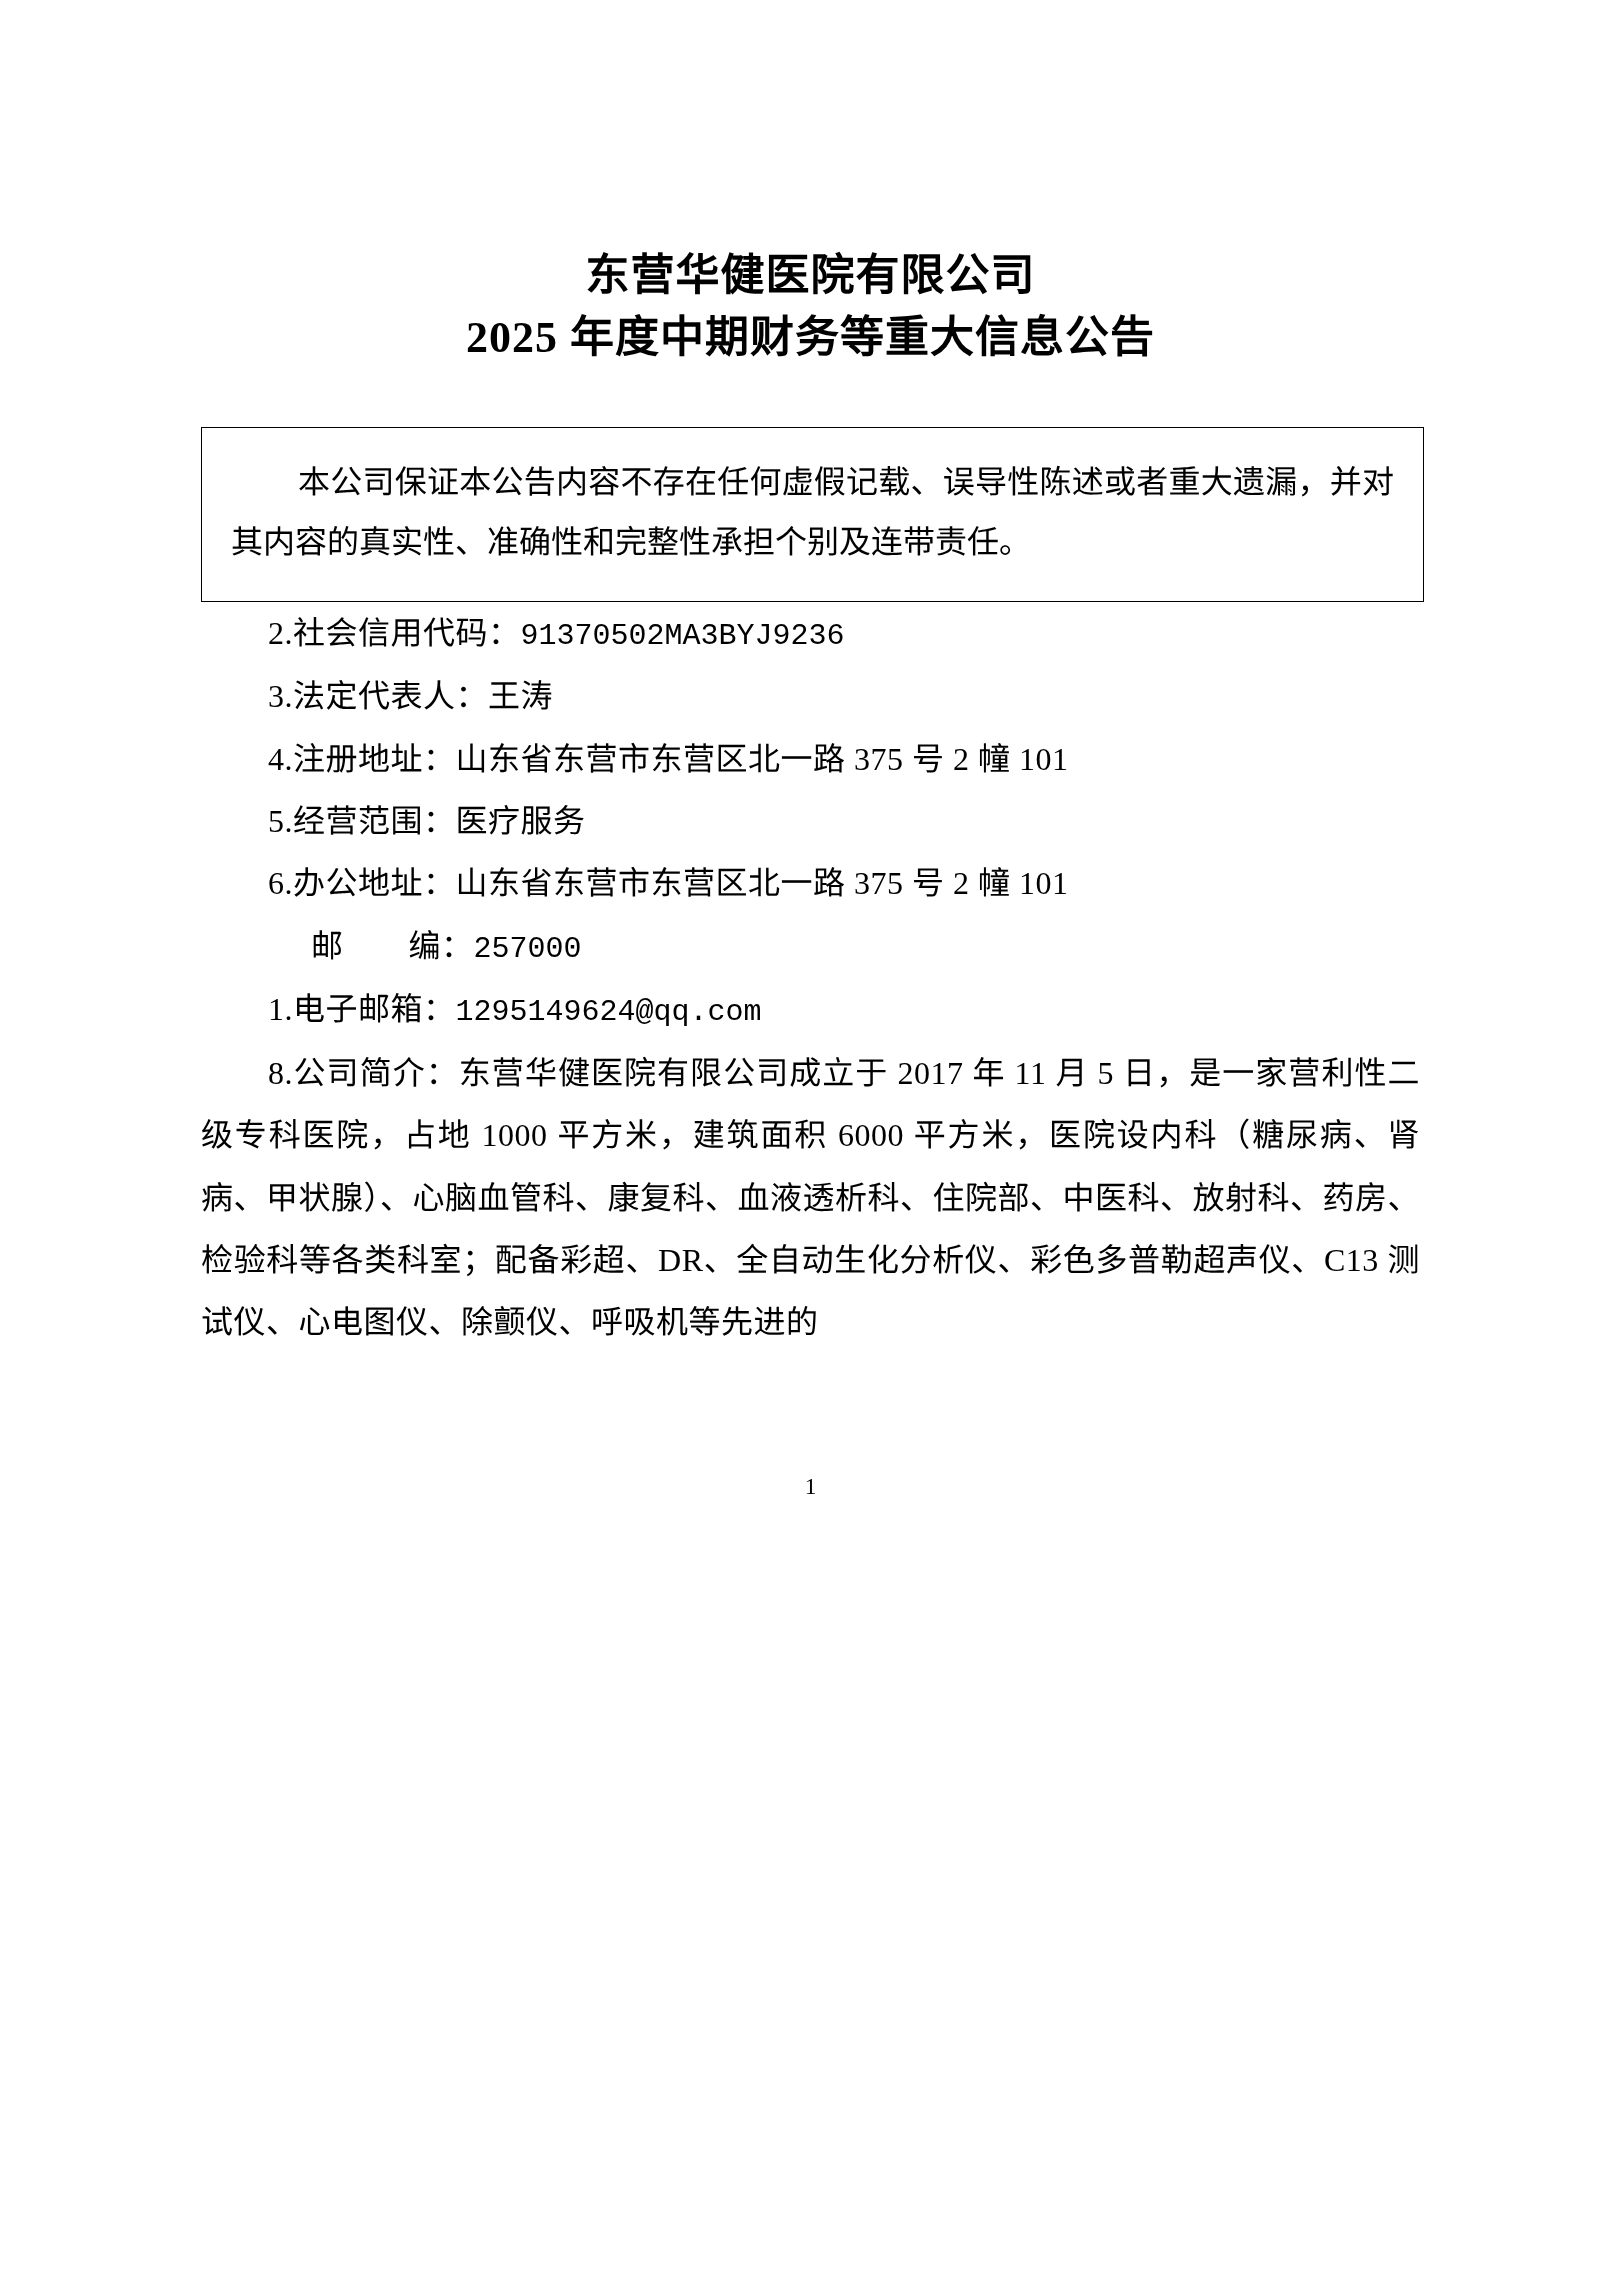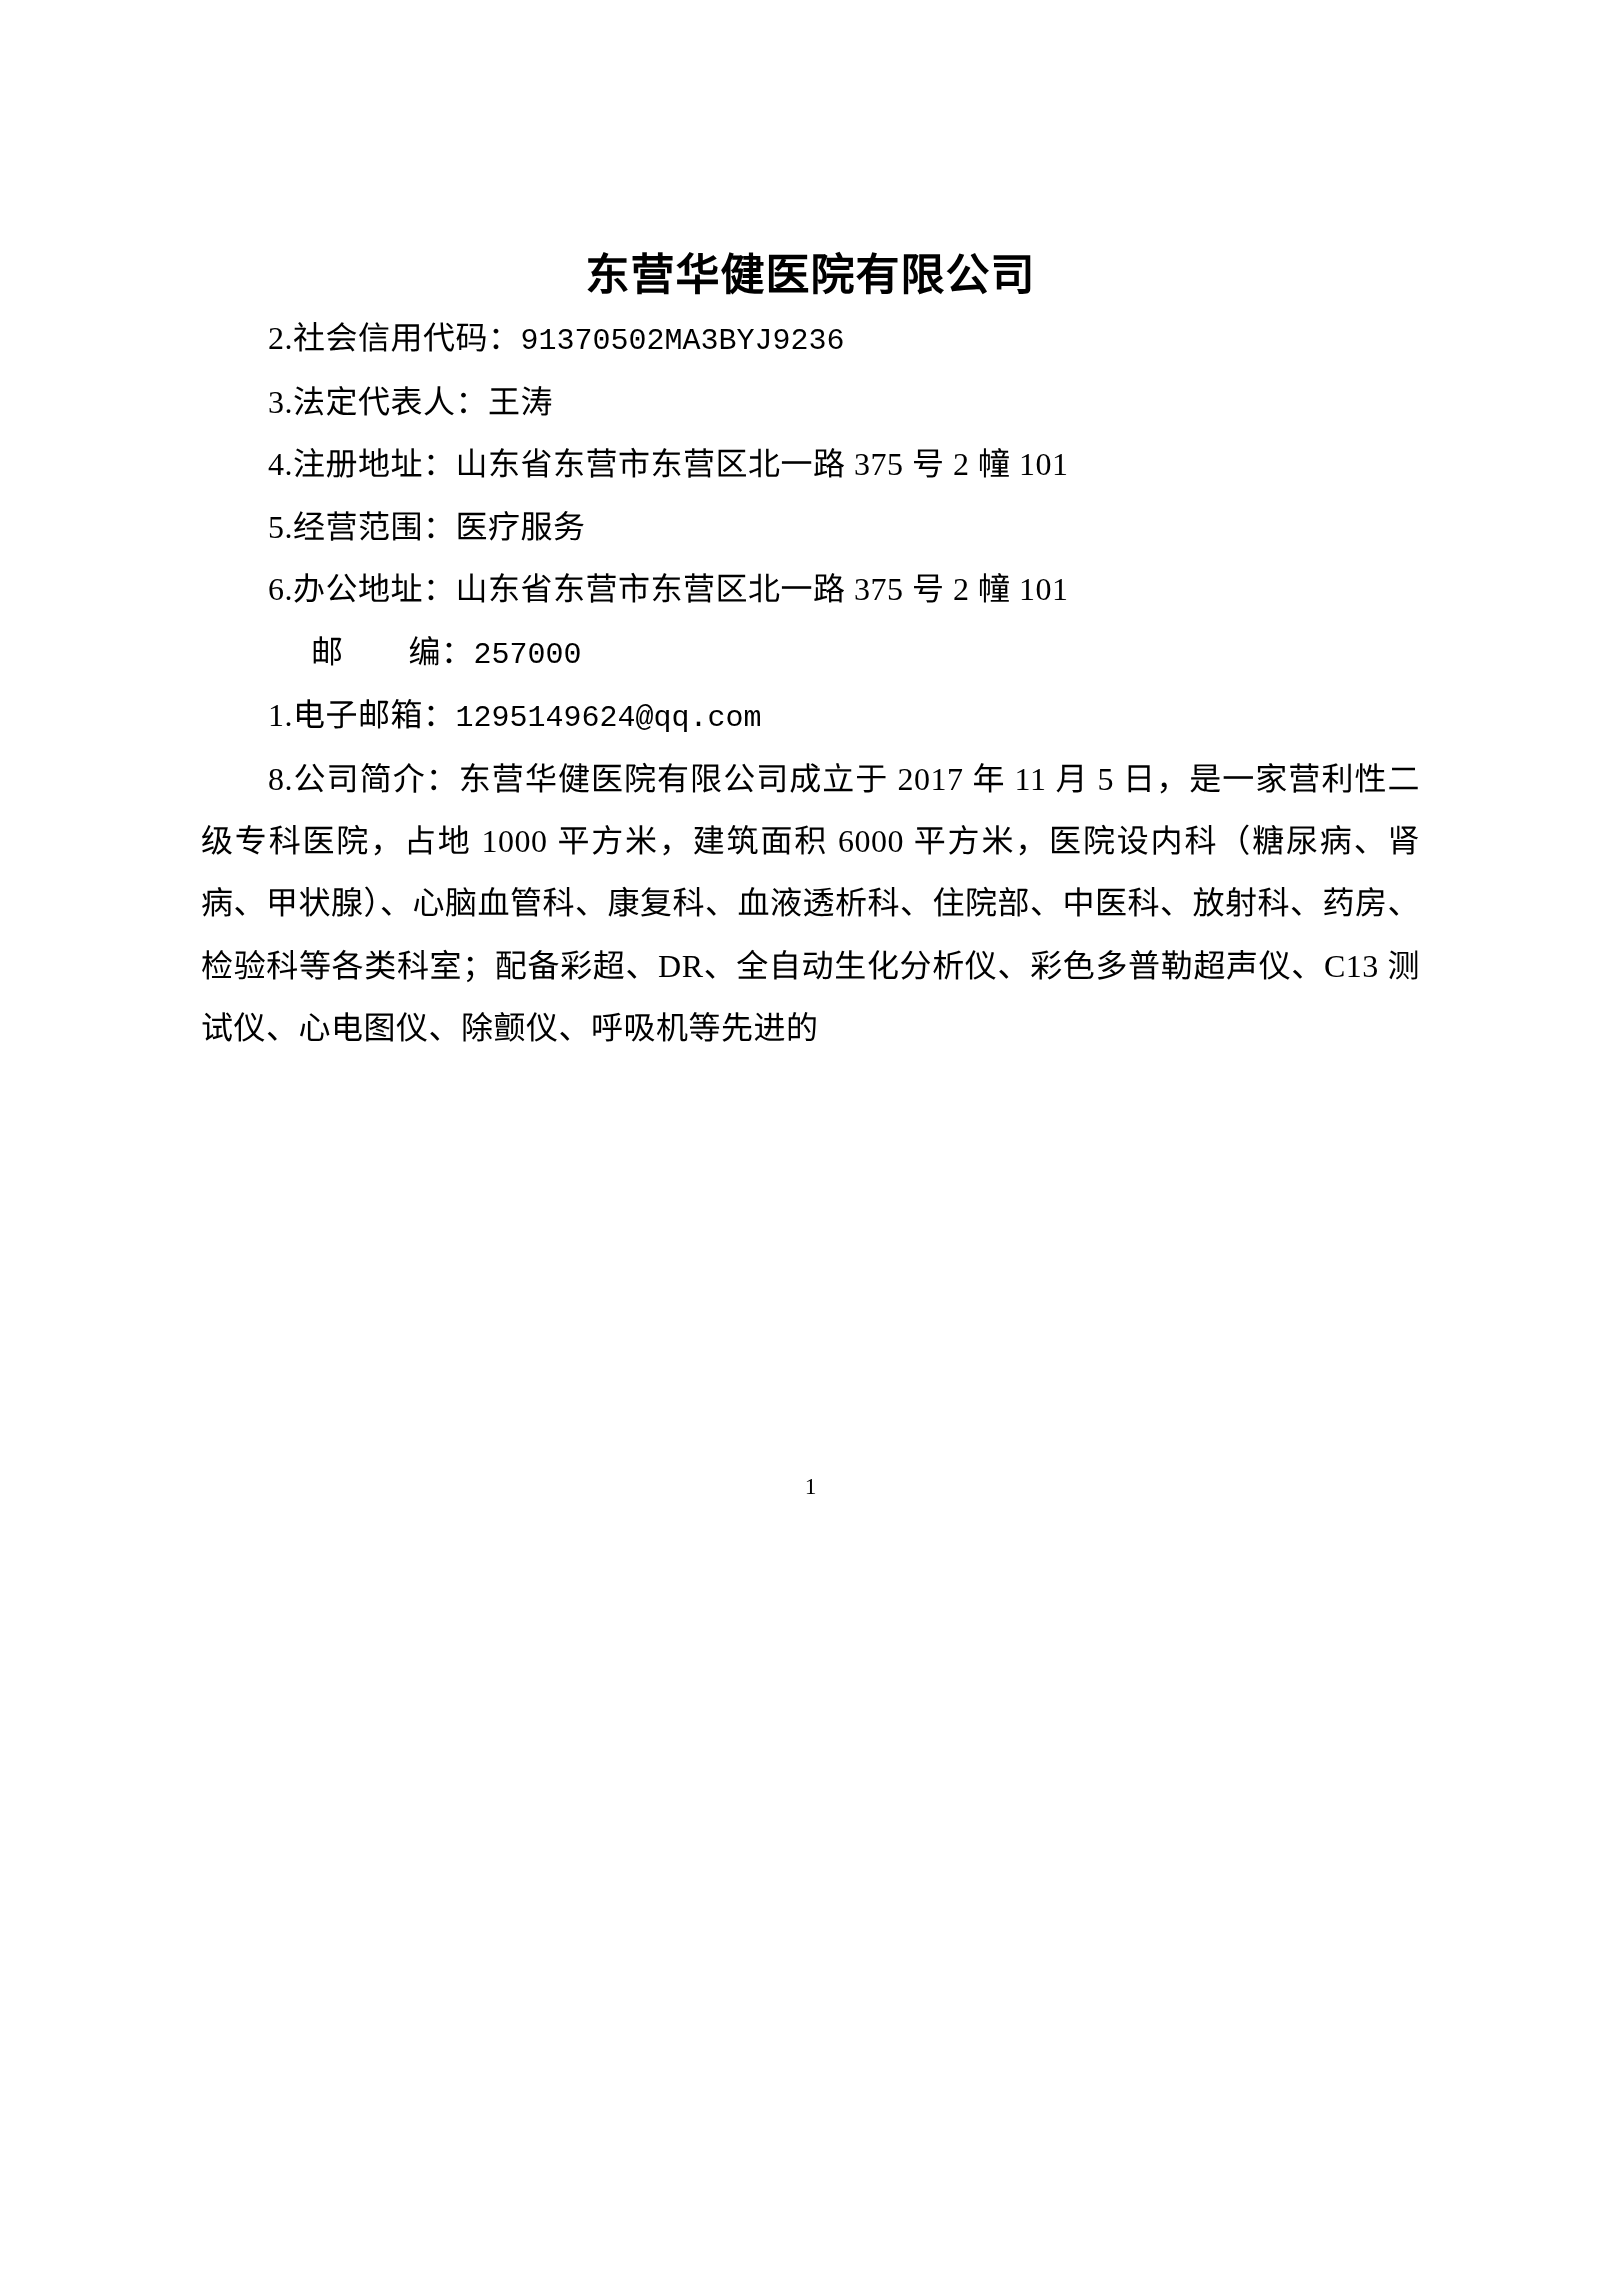--- a/index.html
+++ b/index.html
@@ -99,22 +99,26 @@
     font-family: "Liberation Serif", serif;
   }
 </style>
 </head>
 <body>
 
 <div class="page">
 
   <h1 class="doc-title">
     <span class="line">东营华健医院有限公司</span>
+    <span class="line">2025 年度中期财务等重大信息公告</span>
   </h1>
 
+  <div class="notice-box">
+    <p class="notice-text">本公司保证本公告内容不存在任何虚假记载、误导性陈述或者重大遗漏，并对其内容的真实性、准确性和完整性承担个别及连带责任。</p>
+  </div>
 
 
 
   <div class="item">
     <span class="lbl">2.社会信用代码：</span><span class="mono">91370502MA3BYJ9236</span>
   </div>
 
   <div class="item">
     <span class="lbl">3.法定代表人：</span><span>王涛</span>
   </div>

